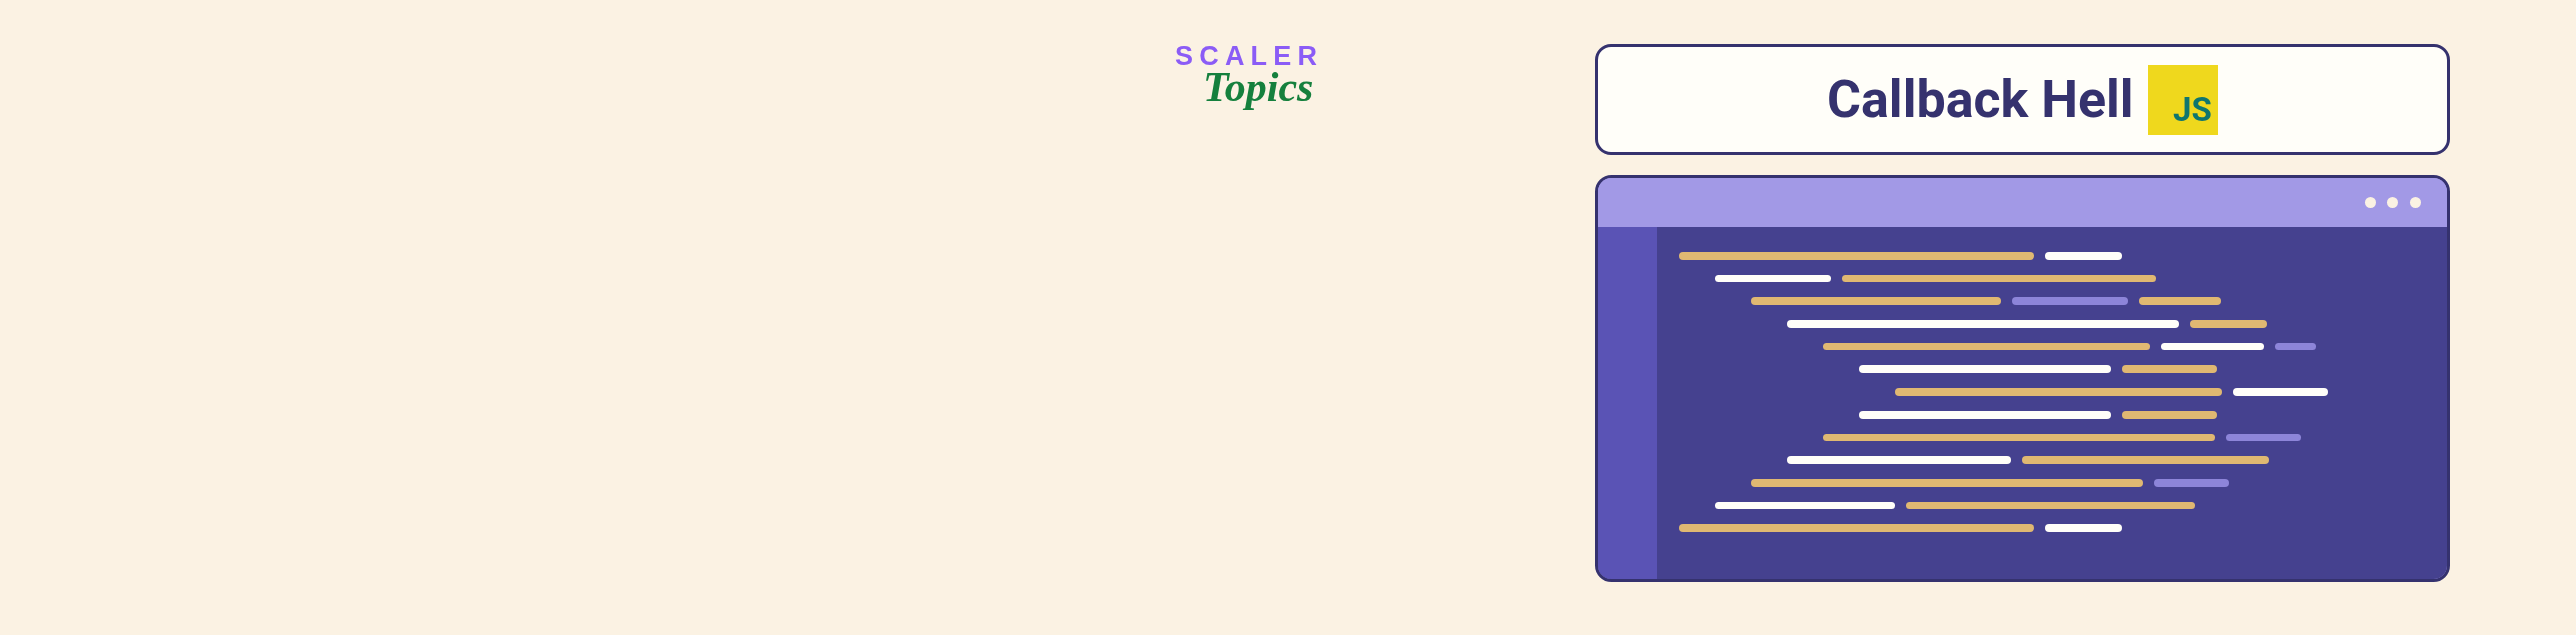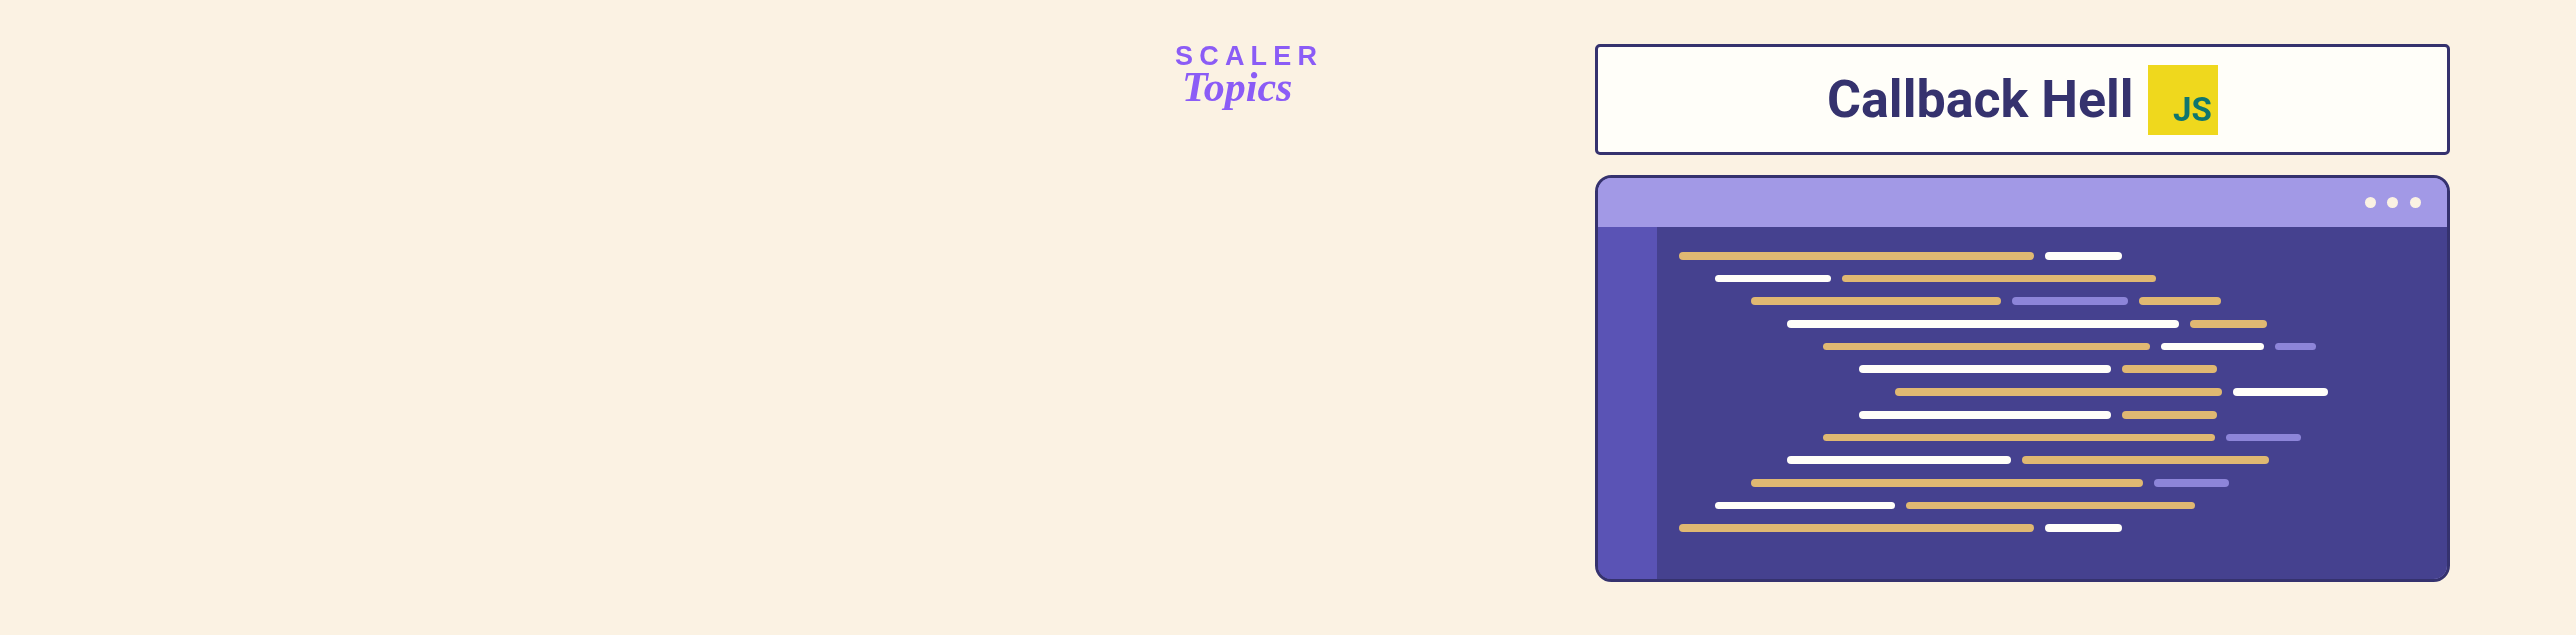--- a/index.html
+++ b/index.html
@@ -19,35 +19,35 @@
   .logo-top {
     font-family: Arial, sans-serif;
     font-weight: 900;
     font-size: 27px;
     letter-spacing: 6.2px;
     color: #8b5cf6;
   }
   .logo-bottom {
     font-family: 'Brush Script MT', cursive;
     font-size: 42px;
-    color: #8b5cf6;
+    color: #15803d;
     font-style: italic;
     margin-top: -9.3px;
-    margin-left: 7px;
+    margin-left: 28px;
     font-weight: bold;
   }
   .title-card {
     position: absolute;
     top: 44px;
     left: 1595px;
     width: 855px;
     height: 111px;
     background: #fffef9;
     border: 3.1px solid #35326e;
-    border-radius: 5px;
+    border-radius: 16px;
     display: flex;
     align-items: center;
     justify-content: center;
     gap: 14.4px;
   }
   .title-text {
     font-size: 52px;
     font-weight: 700;
     color: #35326e;
   }

